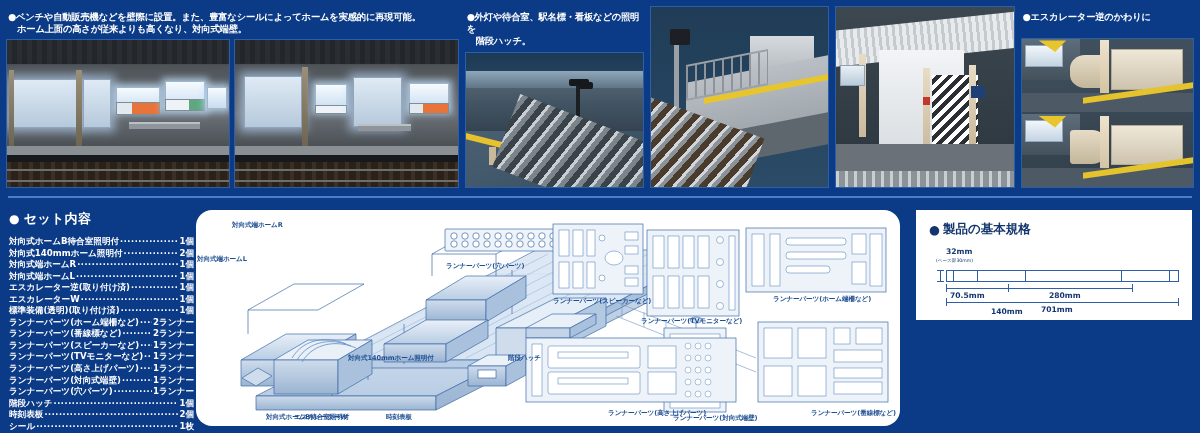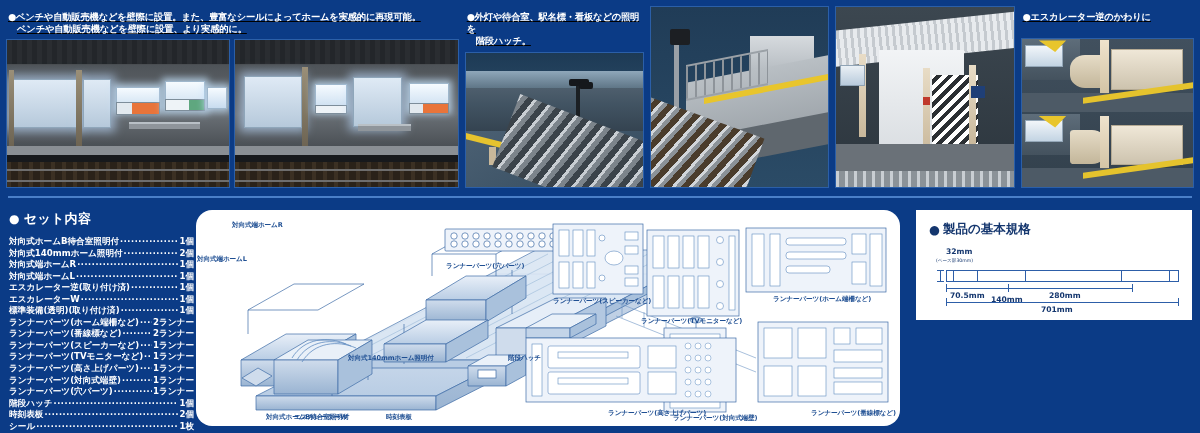--- a/index.html
+++ b/index.html
@@ -15,21 +15,20 @@
     background: #0b3b86;
   }
 
   
   .features {
     position: absolute; left: 0; top: 0;
     width: 1200px; height: 188px;
     display: flex;
     padding: 6px 6px 0 6px;
     gap: 6px;
-    text-decoration: underline;
   }
   .feature { position: relative; display: flex; flex-direction: column; }
   .f1 { width: 462px; }
   .f2 { width: 183px; }
   .f3 { width: 183px; }
   .f4 { width: 183px; }
   .f5 { width: 177px; }
 
   .cap {
     color: #ffffff;
@@ -205,21 +204,21 @@
 </head>
 <body>
 
 <div id="page">
 
   <div class="features">
 
     <div class="feature f1">
       <div class="cap">
         <span>●ベンチや自動販売機などを壁際に設置。また、豊富なシールによってホームを実感的に再現可能。</span>
-        <span class="ind">ベンチや自動販売機などを壁際に設置、より実感的に。</span>
+        <span class="ind">ホーム上面の高さが従来よりも高くなり、対向式端壁。</span>
       </div>
       <div class="photos">
         <div class="photo night">
           <div class="nt-roof"></div>
             <div class="nt-wall"></div>
           <div class="nt-room" style="left:2%;top:26%;width:30%;height:34%"></div>
           <div class="nt-room" style="left:34%;top:26%;width:13%;height:34%"></div>
           <div class="nt-pillar" style="left:31%;top:20%;width:6px;height:52%"></div>
           <div class="nt-pillar" style="left:1%;top:20%;width:5px;height:52%"></div>
           <div class="nt-win" style="left:49%;top:32%;width:20%;height:16%"></div>
@@ -725,21 +724,21 @@
           <div class="dimtick" style="left:11px;top:23px;height:12px"></div>
           <div class="dimline" style="left:8px;top:23px;width:7px"></div>
           <div class="dimline" style="left:8px;top:34px;width:7px"></div>
 
           <div class="dimline" style="left:17px;top:41px;width:186px"></div>
           <div class="dimtick" style="left:17px;top:37px;height:8px"></div>
           <div class="dimtick" style="left:79px;top:37px;height:8px"></div>
           <div class="dimtick" style="left:203px;top:37px;height:8px"></div>
 
           <div class="dimtxt" style="left:21px;top:44px">70.5mm</div>
-          <div class="dimtxt" style="left:62px;top:48px">140mm</div>
+          <div class="dimtxt" style="left:62px;top:60px">140mm</div>
           <div class="dimtxt" style="left:120px;top:44px">280mm</div>
 
           <div class="dimline" style="left:17px;top:55px;width:233px"></div>
           <div class="dimtick" style="left:17px;top:51px;height:8px"></div>
           <div class="dimtick" style="left:249px;top:51px;height:8px"></div>
           <div class="dimtxt" style="left:112px;top:58px">701mm</div>
         </div>
       </div>
     </div>
 

